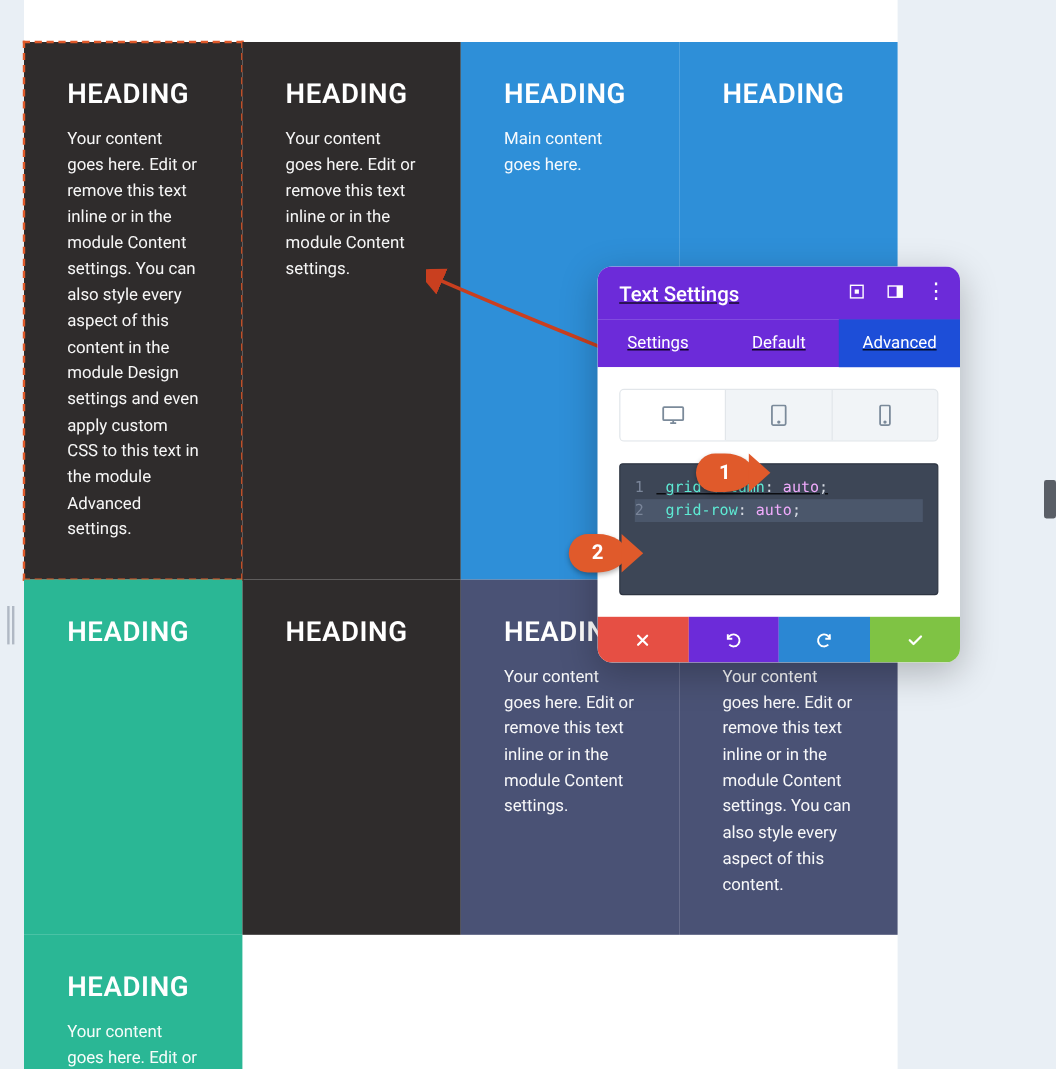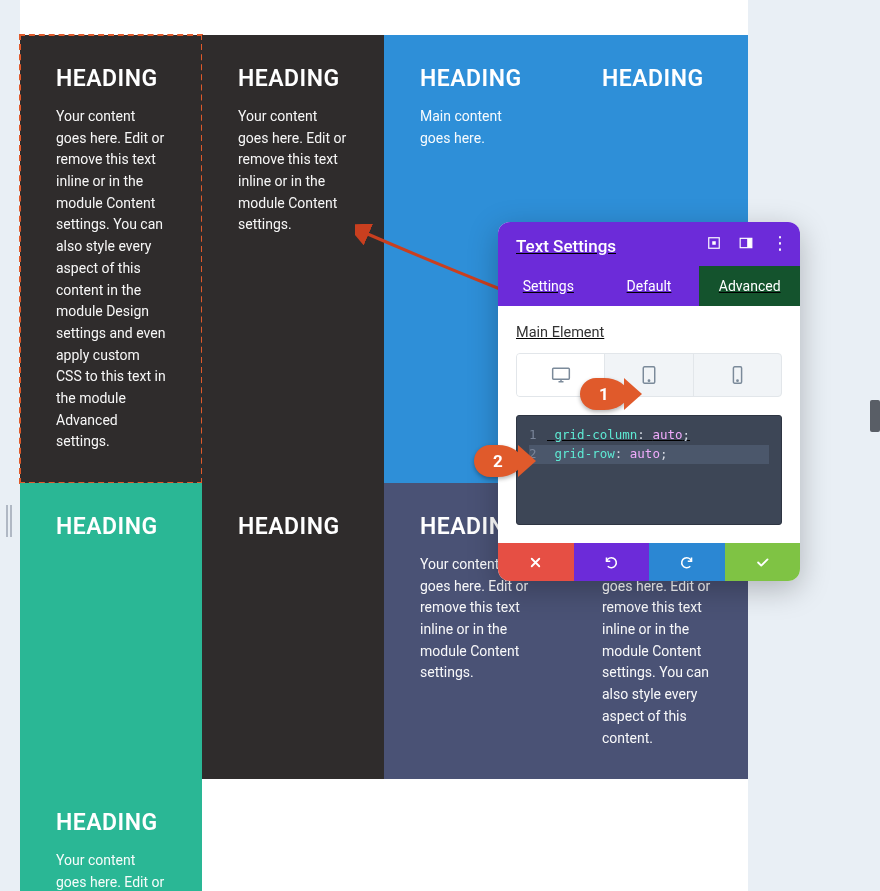--- a/index.html
+++ b/index.html
@@ -106,21 +106,21 @@
     background: #6c2bd9;
   }
   .tab {
     flex: 1;
     text-align: center;
     padding: 12px 0;
     font-size: 14px;
     color: #fff;
     cursor: pointer;
   }
-  .tab.active { background: #14532d; }
+  .tab.active { background: #1d4ed8; }
   .panel-body {
     padding: 18px;
     background: #fff;
   }
   .label {
     font-size: 14.5px;
     color: #333;
     margin-bottom: 12px;
   }
   .device-tabs {
@@ -293,21 +293,20 @@
     </div>
   </div>
 
   <div class="tabs">
     <div class="tab">Settings</div>
     <div class="tab">Default</div>
     <div class="tab active">Advanced</div>
   </div>
 
   <div class="panel-body">
-    <div class="label">Main Element</div>
 
     <div class="device-tabs">
       <div class="device-tab active">
         <svg width="20" height="18" viewBox="0 0 24 20">
             <rect x="2" y="2" width="20" height="13" rx="1"></rect>
             <path d="M9 18h6M12 15v3"></path>
           </svg>
       </div>
       <div class="device-tab">
         <svg width="14" height="18" viewBox="0 0 16 22">

